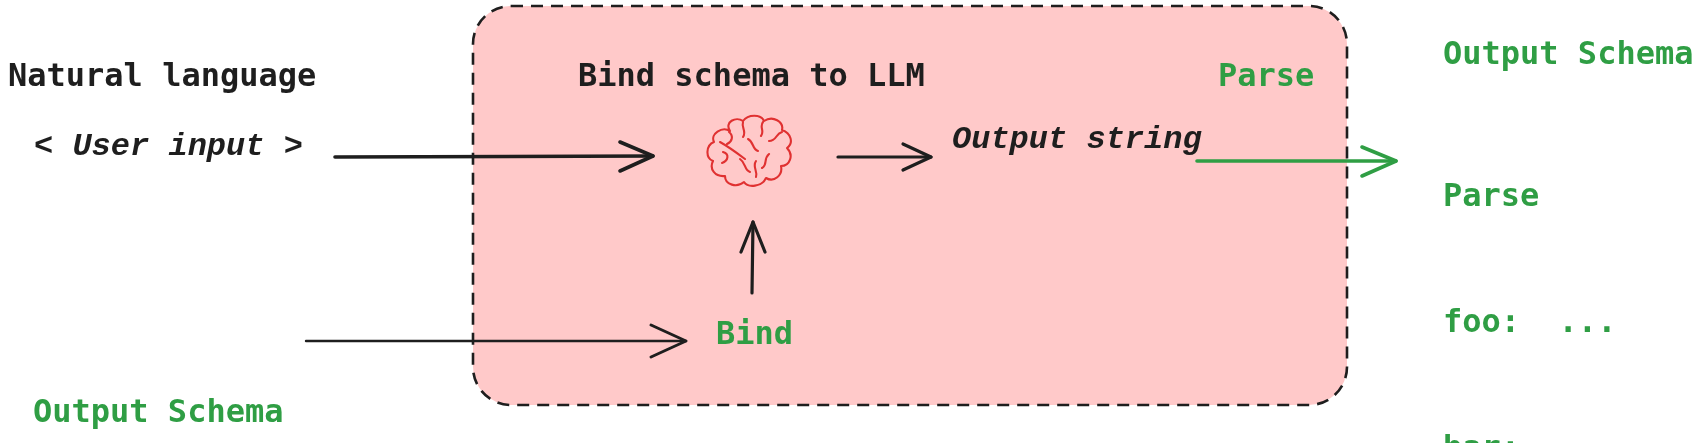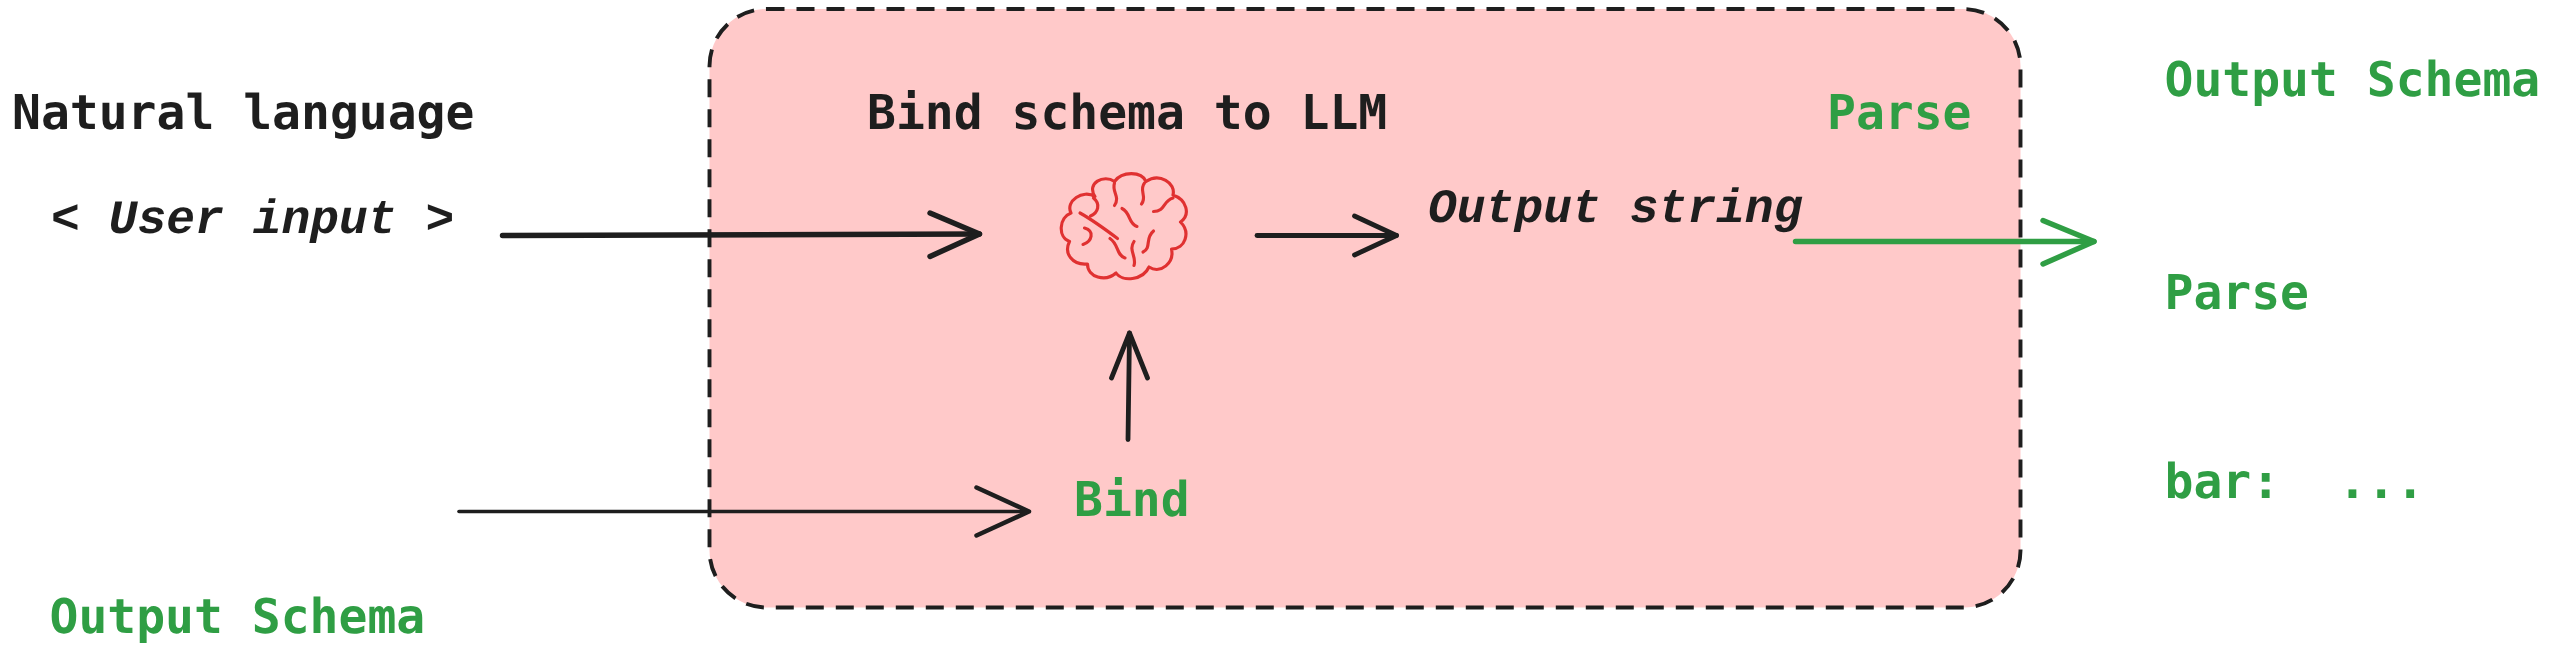--- a/index.html
+++ b/index.html
@@ -113,16 +113,17 @@
   <div class="code" style="left:578px; top:59px;">Bind schema to LLM</div>
 
   <div class="hand" style="left:952px; top:124px;">Output string</div>
 
   <div class="code green" style="left:716px; top:317px;">Bind</div>
 
   <div class="code green" style="left:1443px; top:37px;">Output Schema</div>
 
   <div class="codeblock" style="left:1443px; top:90px;">
     <div>Parse</div>
+    <div>foo:  ...</div>
     <div>bar:  ...</div>
   </div>
 
 </div>
 
 </body></html>

